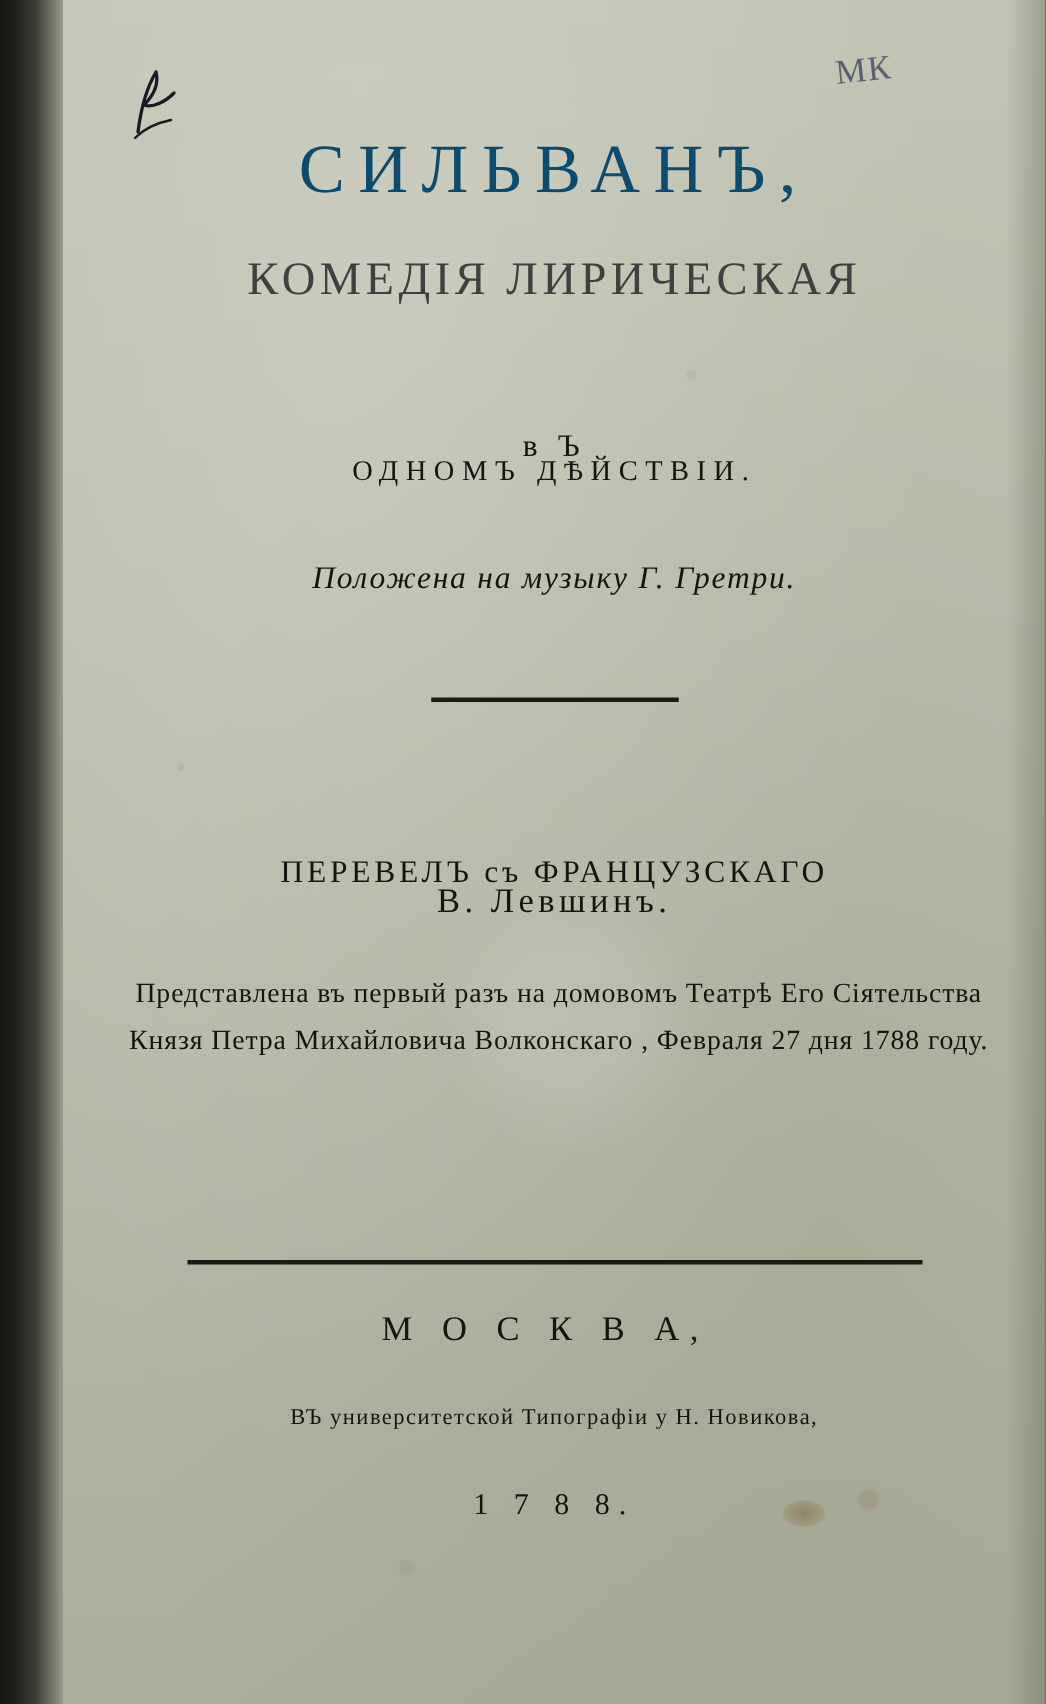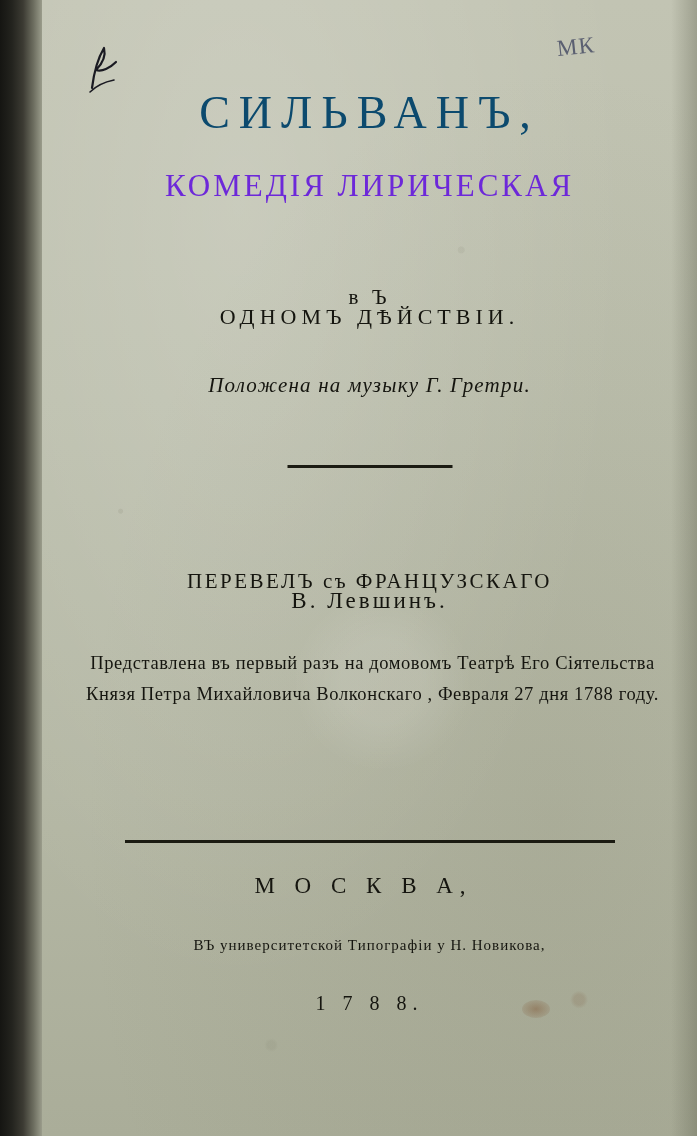--- a/index.html
+++ b/index.html
@@ -92,33 +92,33 @@
     font-size: 46px;
     letter-spacing: 9px;
     font-weight: 400;
     color: #0c4a6e;
   }
   .subtitle {
     position: absolute;
     top: 168px; left: 0; right: 0;
     font-size: 31px;
     letter-spacing: 3px;
-    color: #6d28d9;
+    color: #404040;
   }
   .line-v {
     position: absolute;
     top: 248px; left: 0; right: 0;
     font-size: 21px;
     letter-spacing: 4px;
     margin-top: 37px;
   }
   .line-act {
     position: absolute;
     top: 304px; left: 0; right: 0;
-    font-size: 22px;
+    font-size: 19px;
     letter-spacing: 5px;
   }
   .line-music {
     position: absolute;
     top: 373px; left: 0; right: 0;
     font-size: 21px;
     font-style: italic;
     letter-spacing: 1.2px;
   }
 

